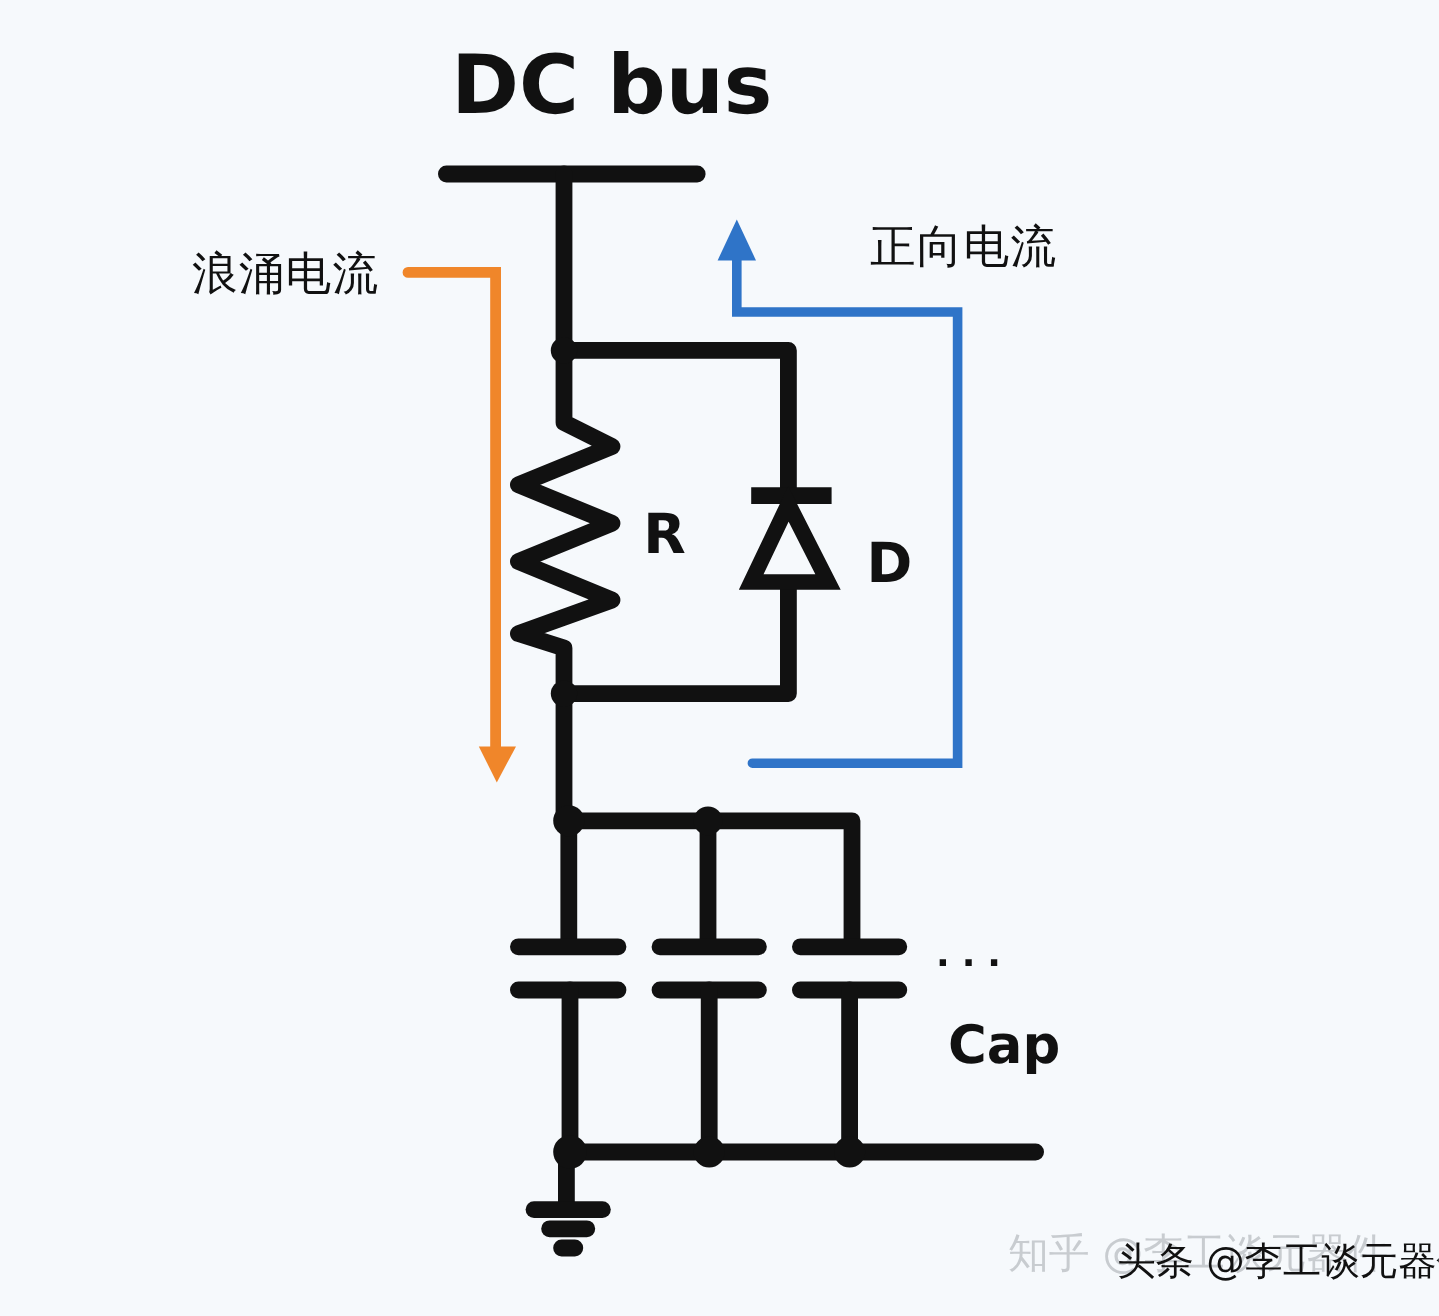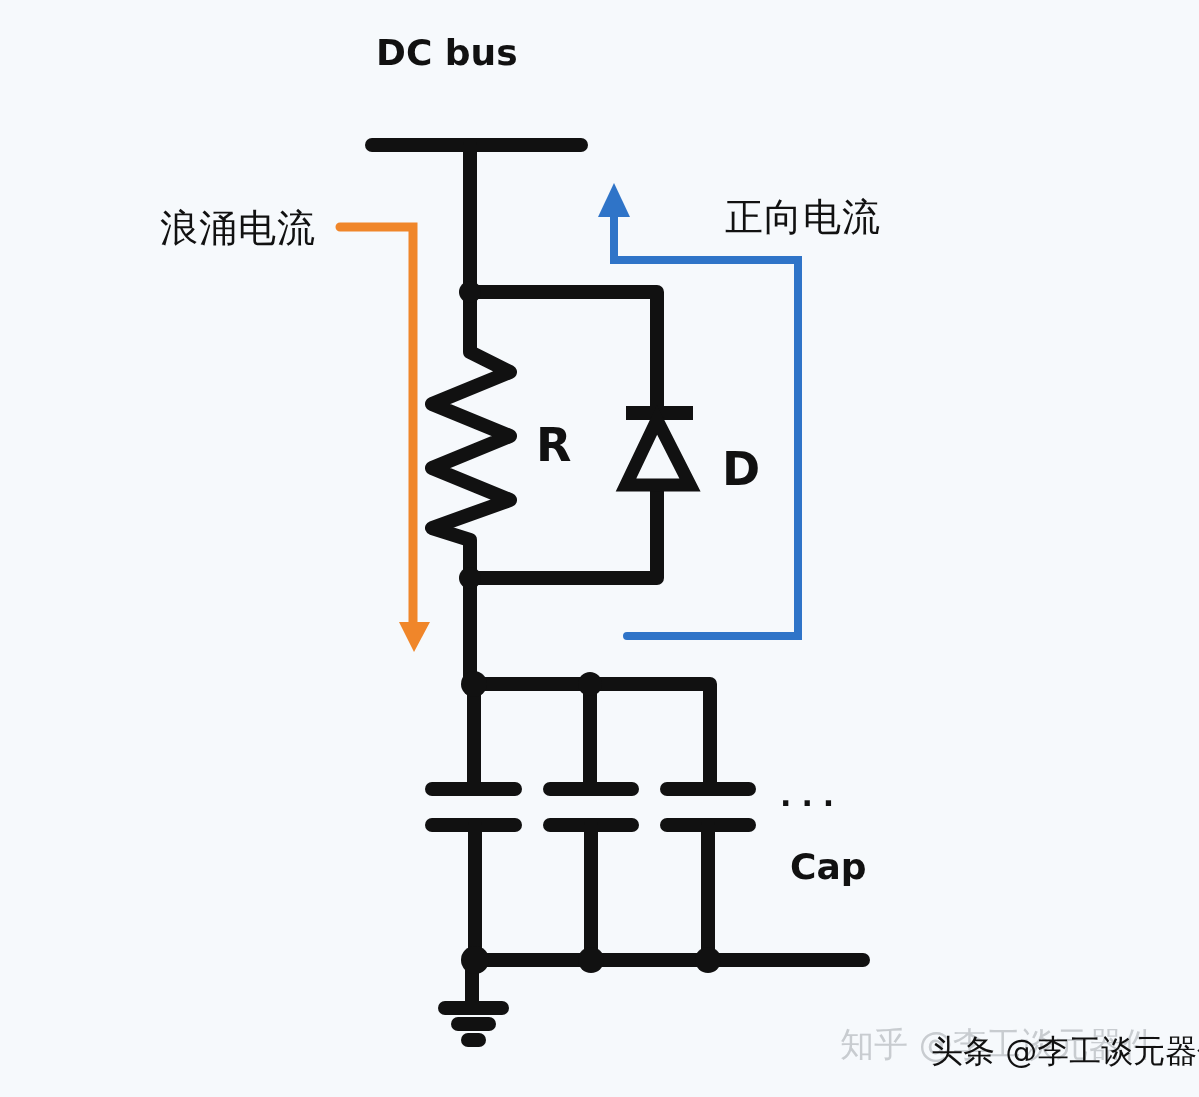--- a/index.html
+++ b/index.html
@@ -7,26 +7,26 @@
     width: 1199px; height: 1097px;
     background: #f6f9fc;
     position: relative; overflow: hidden;
     font-family: "DejaVu Sans", sans-serif;
   }
   svg#circuit { position: absolute; left: 0; top: 0; }
   .lbl {
     position: absolute; color: #111; white-space: nowrap;
   }
   .lbl-bold { font-family: "DejaVu Sans", sans-serif; font-weight: bold; }
-  #dc-bus-label { left: 376px; top: 32px; font-size: 36px; }
+  #dc-bus-label { left: 376px; top: 32px; font-size: 68px; }
   #surge-label { left: 142px; top: 203px; font-size: 38px; letter-spacing: 1px; margin-left: 18px; }
-  #forward-label { left: 725px; top: 192px; font-size: 38px; letter-spacing: 1px; text-align: center; }
+  #forward-label { left: 725px; top: 180px; font-size: 38px; letter-spacing: 1px; text-align: center; }
   #r-label { left: 536px; top: 418px; font-size: 46px; }
   #d-label { left: 722px; top: 442px; font-size: 46px; }
-  #cap-label { left: 790px; top: 846px; font-size: 36px; }
+  #cap-label { left: 790px; top: 846px; font-size: 44px; }
   #dots-label { left: 780px; top: 778px; font-size: 30px; letter-spacing: 10px; }
   .wm { position: absolute; font-size: 34px; white-space: nowrap; }
   #wm-zhihu { left: 840px; top: 1022px; color: #c8ccd0; }
   #wm-toutiao { left: 893px; top: 1030px; color: #111; font-size: 32px; margin-left: 38px; }
 </style>
 </head>
 <body>
 
 <svg id="circuit" width="1199" height="1097" viewBox="0 0 1199 1097">
   <g stroke="#111" stroke-width="14" stroke-linecap="round" stroke-linejoin="round" fill="none">

